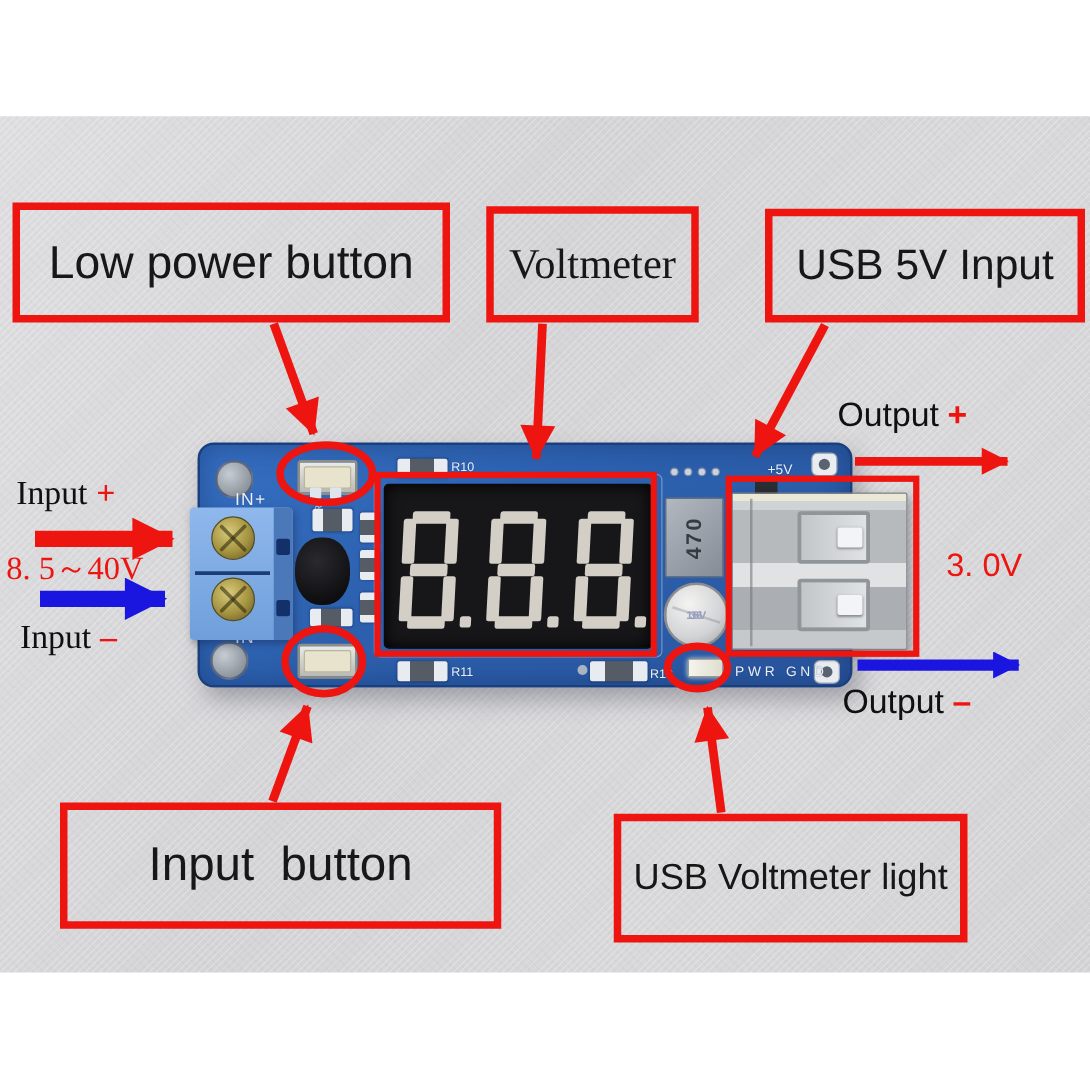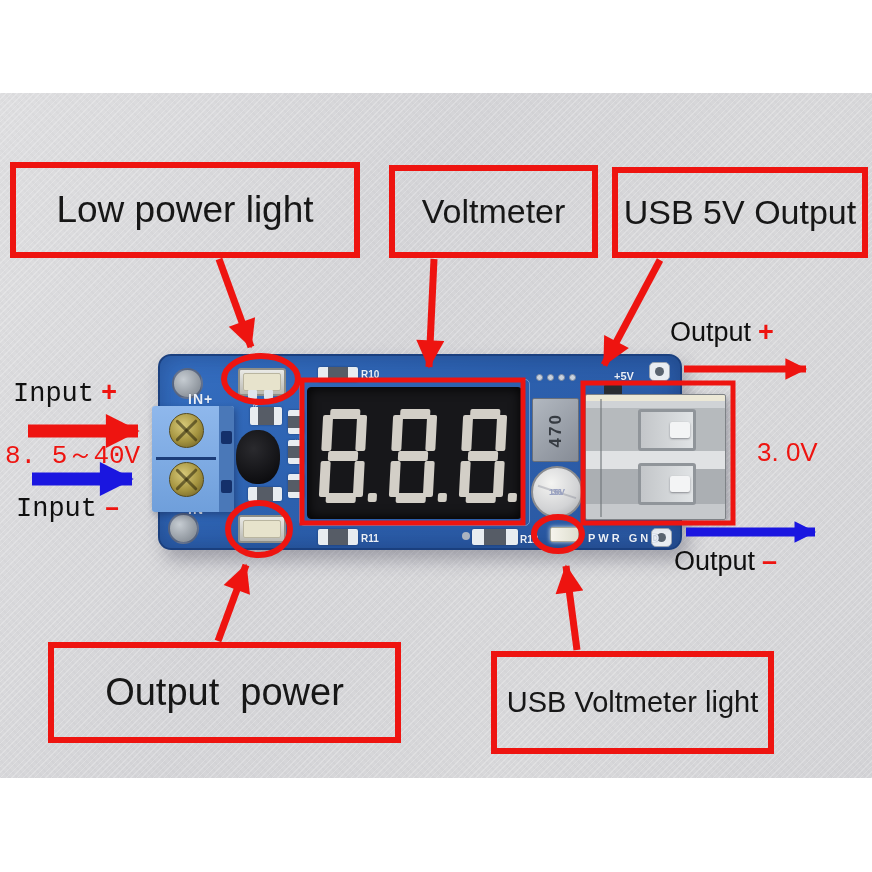--- a/index.html
+++ b/index.html
@@ -20,27 +20,27 @@
     opacity:.5;
   }
   
   .callout{
     position:absolute;box-sizing:border-box;
     border:6px solid var(--annotation-red,#ee1410);
     display:flex;align-items:center;justify-content:center;
     color:#171717;white-space:pre;z-index:6;
   }
   .co-lowpower {left:10px; top:162px; width:350px; height:96px; font-size:37px;}
-  .co-voltmeter{left:389px;top:165px; width:209px; height:93px; font-size:34px;}
+  .co-voltmeter{left:389px;top:165px; width:170px; height:93px; font-size:34px;font-family:Liberation Serif, serif;}
   .co-usb      {left:612px;top:167px; width:256px; height:91px; font-size:34px;}
   .co-outbtn   {left:48px; top:642px; width:353px; height:101px;font-size:38px;}
   .co-indic    {left:491px;top:651px; width:283px; height:103px;font-size:29px;}
   
   .iolabel{position:absolute;color:#101010;z-index:6;white-space:pre}
-  .serif{font-family:Liberation Mono, monospace}
+  .serif{font-family:Liberation Serif, serif}
   .lbl-input-plus {left:13px; top:379px; font-size:27px;}
   .lbl-range      {left:5px;  top:437px; font-size:26px;color:var(--annotation-red,#ee1410);}
   .lbl-input-minus{left:16px; top:494px; font-size:27px;}
   .lbl-output-plus{left:670px;top:317px; font-size:27px;}
   .lbl-out-volt   {left:757px;top:437px; font-size:26px;color:var(--annotation-red,#ee1410);}
   .lbl-output-minus{left:674px;top:546px;font-size:27px;}
   .sign{color:var(--annotation-red,#ee1410);margin-left:7px;font-weight:bold}
   
   .pcb{
     position:absolute;left:158px;top:354px;width:524px;height:196px;
@@ -52,21 +52,21 @@
   .pcb *{position:absolute;box-sizing:border-box}
   .hole{width:31px;height:31px;border-radius:50%;
     background:radial-gradient(circle at 35% 35%,#c6ccd2,#8d949c 72%);
     border:2px solid rgba(18,40,90,.45);}
   .hole-tl{left:12px;top:12px}
   .hole-bl{left:8px;top:157px}
   .pad{width:21px;height:19px;border-radius:5px;background:#e9edf2;border:1px solid #9aa4b2}
   .pad::after{content:"";position:absolute;left:5px;top:4px;width:9px;height:9px;border-radius:50%;background:#5a6470}
   .pad-5v{left:489px;top:6px}
   .pad-gnd{left:491px;top:172px}
-  .silk{color:#eaf0f8;font-weight:bold;text-shadow:0 0 1px rgba(20,40,90,.6)}
+  .silk{color:#eaf0f8;font-weight:normal;text-shadow:0 0 1px rgba(20,40,90,.6)}
   .silk-inplus {left:28px;top:35px;font-size:14px;letter-spacing:1px}
   .silk-inminus{left:28px;top:145px;font-size:14px;letter-spacing:1px}
   .silk-5v {left:454px;top:14px;font-size:11px}
   .silk-pwr{left:428px;top:176px;font-size:11px;letter-spacing:3px}
   .silk-r10{left:201px;top:13px;font-size:10px}
   .silk-r11{left:201px;top:177px;font-size:10px}
   .silk-r12{left:360px;top:178px;font-size:10px}
   .silk-small{font-size:8px;color:#dce6f2;transform:rotate(-90deg)}
   .silk-r6{left:90px;top:44px}
   .silk-r8{left:131px;top:84px}
@@ -288,24 +288,24 @@
   <line class="blue s9" x1="686" y1="532" x2="815" y2="532" marker-end="url(#abO)"></line>
 
   <ellipse class="red nofill" stroke-width="6" cx="261" cy="379" rx="37" ry="23"></ellipse>
   <ellipse class="red nofill" stroke-width="6" cx="259" cy="529" rx="31" ry="26"></ellipse>
   <ellipse class="red nofill" stroke-width="6" cx="558" cy="534" rx="24" ry="17"></ellipse>
 
   <rect class="red nofill" stroke-width="5" x="302" y="380" width="221" height="143"></rect>
   <rect class="red nofill" stroke-width="5" x="583" y="383" width="150" height="140"></rect>
 </svg>
 
-<div class="callout co-lowpower">Low power light</div>
+<div class="callout co-lowpower">Low power button</div>
 <div class="callout co-voltmeter">Voltmeter</div>
-<div class="callout co-usb">USB 5V Output</div>
-<div class="callout co-outbtn">Output  power</div>
+<div class="callout co-usb">USB 5V Input</div>
+<div class="callout co-outbtn">Input  button</div>
 <div class="callout co-indic">USB Voltmeter light</div>
 
 <div class="iolabel serif lbl-input-plus"><span>Input</span><span class="sign">+</span></div>
 <div class="iolabel serif lbl-range">8. 5～40V</div>
 <div class="iolabel serif lbl-input-minus"><span>Input</span><span class="sign">–</span></div>
 
 <div class="iolabel lbl-output-plus"><span>Output</span><span class="sign">+</span></div>
 <div class="iolabel lbl-out-volt">3. 0V</div>
 <div class="iolabel lbl-output-minus"><span>Output</span><span class="sign">–</span></div>
 

